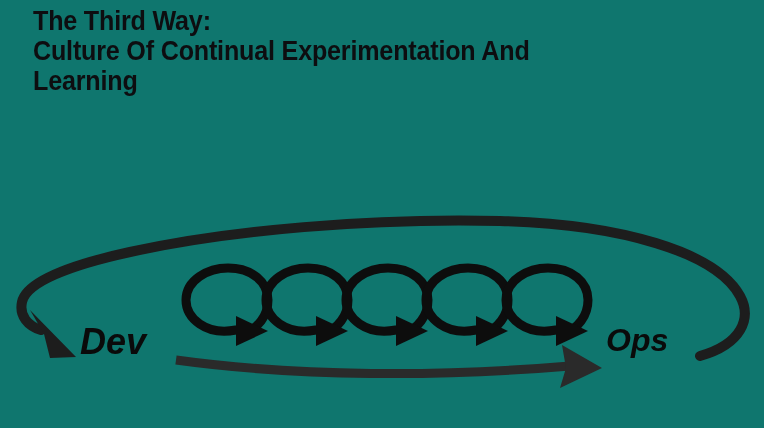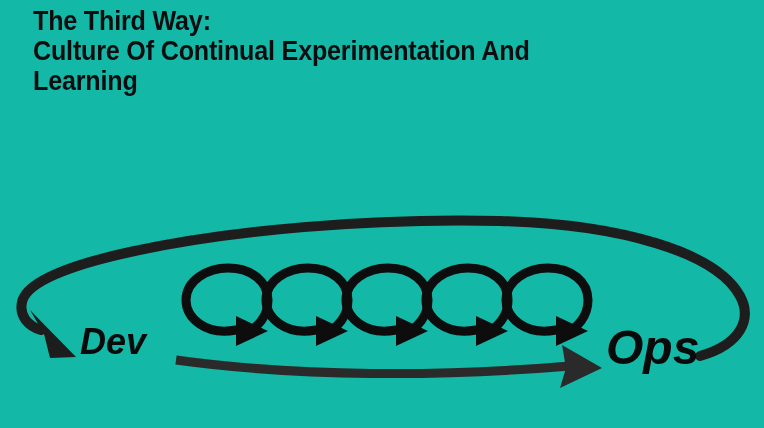--- a/index.html
+++ b/index.html
@@ -16,21 +16,21 @@
     font-family: "Liberation Sans", sans-serif;
     -webkit-font-smoothing: antialiased;
   }
 
   #slide {
     position: absolute;
     left: 0;
     top: 0;
     width: 764px;
     height: 428px;
-    background: #14b8a6;
+    background: #0f766e;
   }
 
   
   #title-block {
     position: absolute;
     left: 33px;
     top: 6px;
     width: 690px;
   }
   .title-line {
@@ -70,21 +70,21 @@
     line-height: 1;
   }
   #label-dev {
     left: 80px;
     top: 324px;
     font-size: 36px;
   }
   #label-ops {
     left: 606px;
     top: 324px;
-    font-size: 48px;
+    font-size: 32px;
   }
 </style>
 </head>
 <body>
 
 <div id="slide">
 
   <div id="title-block">
     <div class="title-line">The Third Way:</div>
     <div class="title-line">Culture Of Continual Experimentation And</div>

